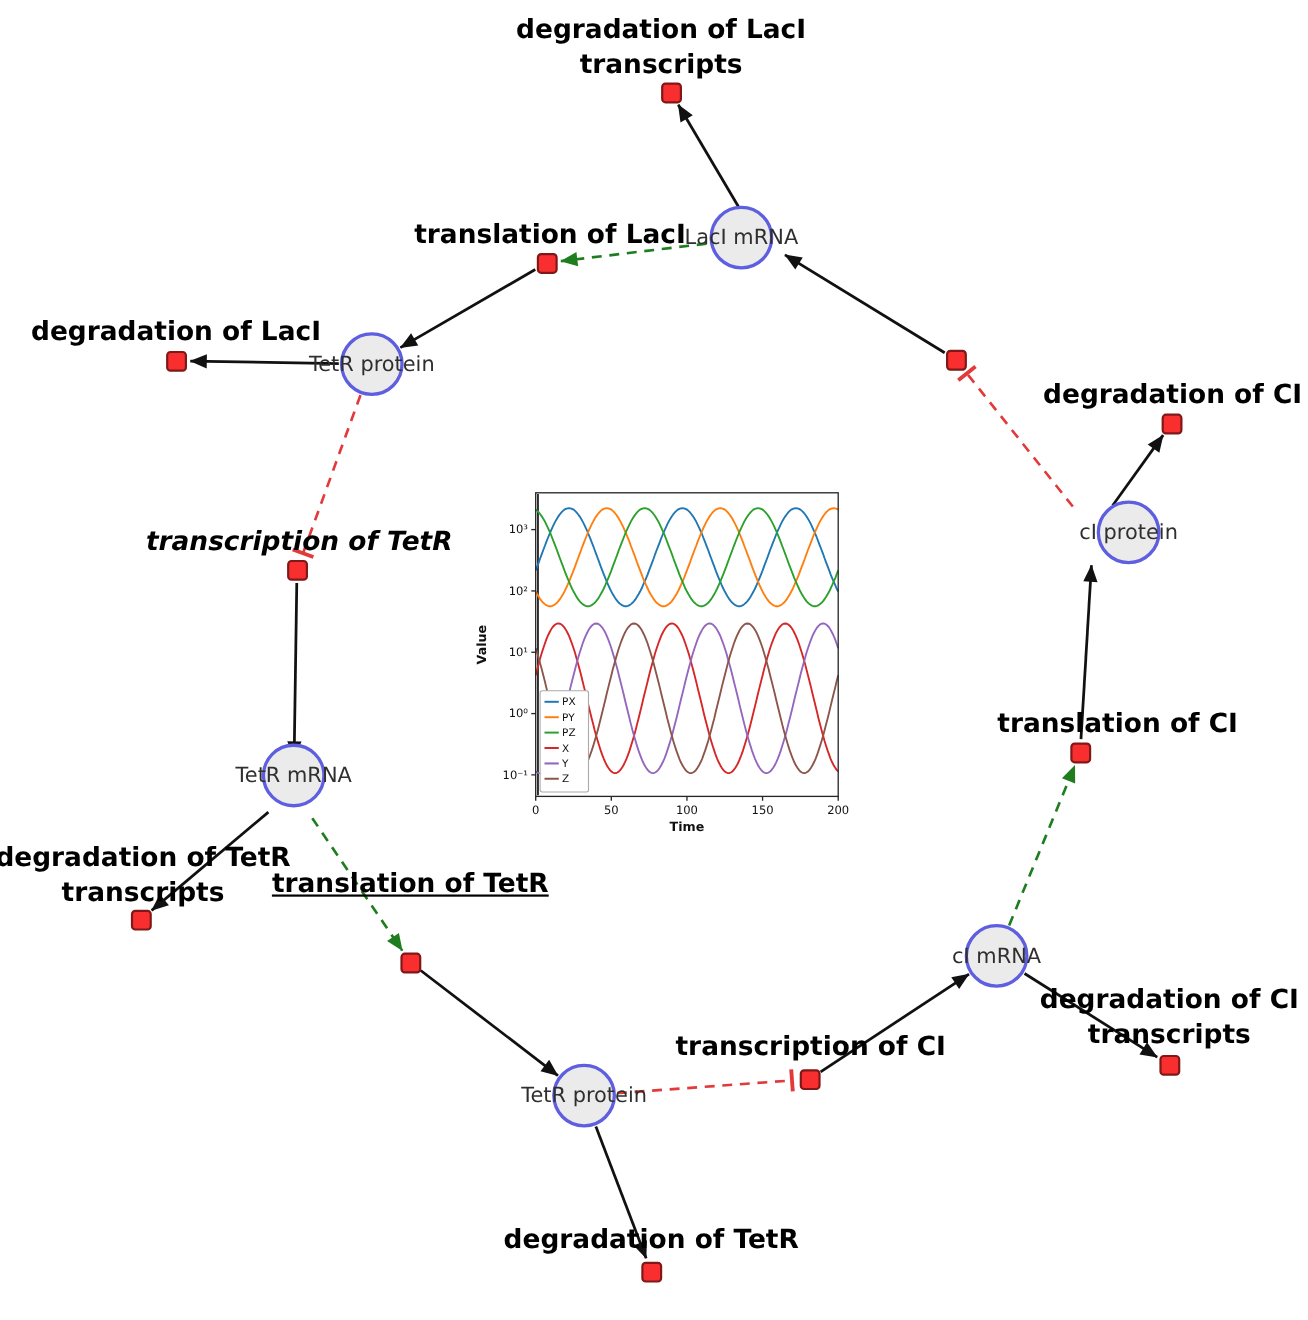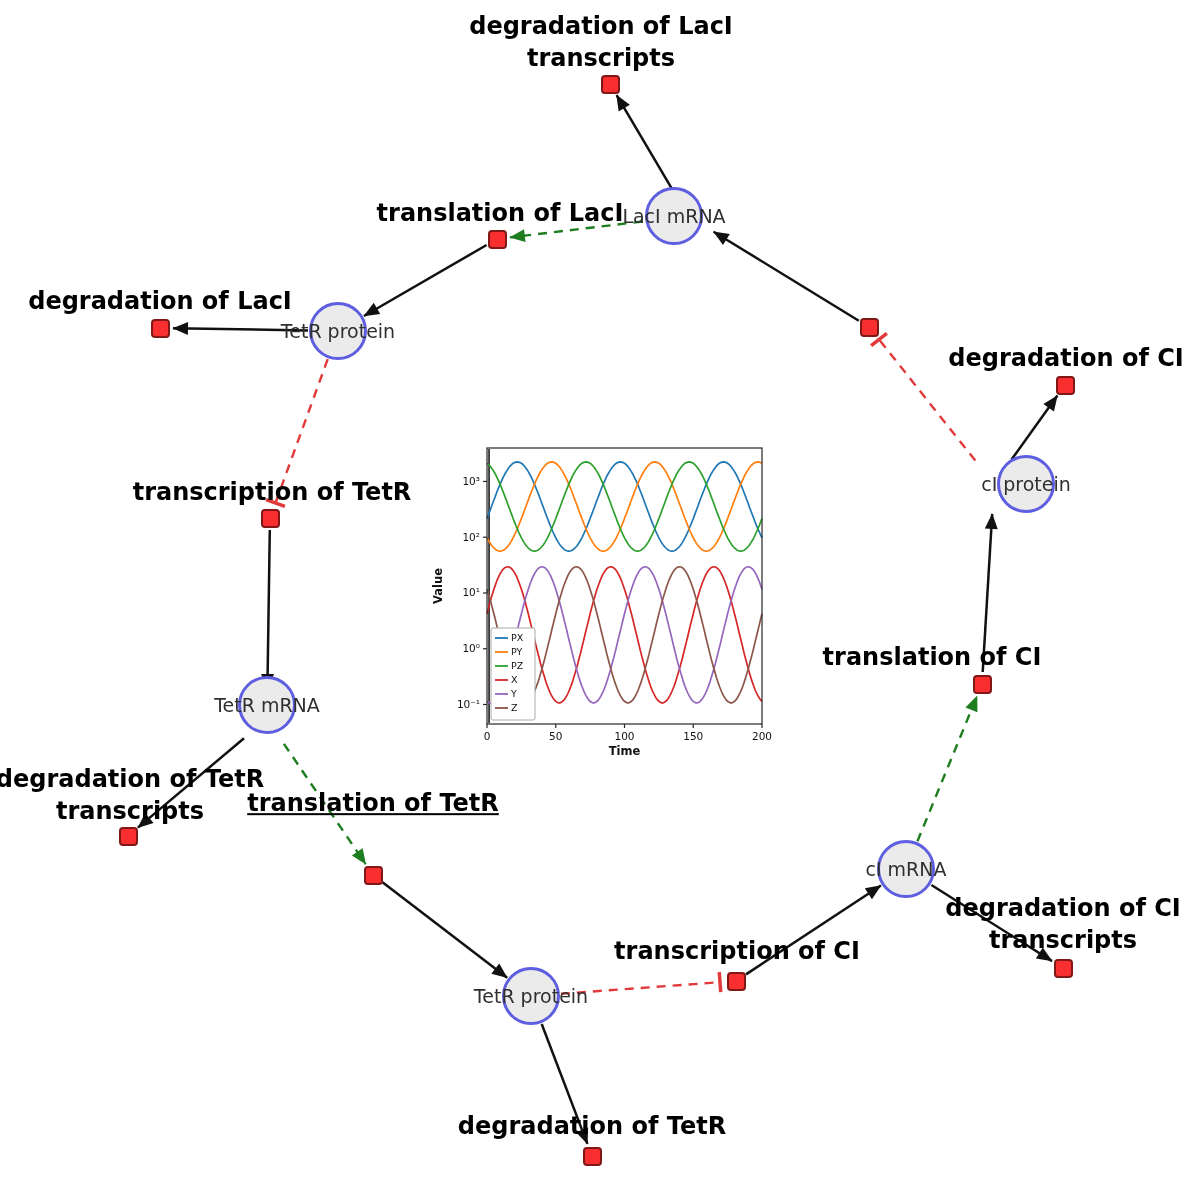--- a/index.html
+++ b/index.html
@@ -96,23 +96,23 @@
       <div class="reaction-label" style="left: 601px; top: 43px;">degradation of LacI
 transcripts</div>
       <div class="reaction-node" style="left: 487.5px; top: 229.5px;"></div>
       <div class="reaction-label" style="left: 500px; top: 214px; text-align: right;">translation of LacI</div>
       <div class="reaction-node" style="left: 859.5px; top: 317.5px;"></div>
       <div class="reaction-node" style="left: 150.5px; top: 318.5px;"></div>
       <div class="reaction-label" style="left: 160px; top: 302px;">degradation of LacI</div>
       <div class="reaction-node" style="left: 1055.5px; top: 375.5px;"></div>
       <div class="reaction-label" style="left: 1066px; top: 359px;">degradation of CI</div>
       <div class="reaction-node" style="left: 260.5px; top: 508.5px;"></div>
-      <div class="reaction-label" style="left: 272px; top: 493px;">transcription of TetR</div>
+      <div class="reaction-label" style="left: 272px; top: 493px; font-style: italic;">transcription of TetR</div>
       <div class="reaction-node" style="left: 972.5px; top: 674.5px;"></div>
-      <div class="reaction-label" style="left: 932px; top: 658px;">translation of CI</div>
+      <div class="reaction-label" style="left: 1016px; top: 658px;">translation of CI</div>
       <div class="reaction-node" style="left: 118.5px; top: 826.5px;"></div>
       <div class="reaction-label" style="left: 130px; top: 796px;">degradation of TetR
 transcripts</div>
       <div class="reaction-node" style="left: 363.5px; top: 865.5px;"></div>
       <div class="reaction-label" style="left: 373px; top: 804px; text-decoration: underline;">translation of TetR</div>
       <div class="reaction-node" style="left: 726.5px; top: 971.5px;"></div>
       <div class="reaction-label" style="left: 737px; top: 952px; text-align: right;">transcription of CI</div>
       <div class="reaction-node" style="left: 1053.5px; top: 958.5px;"></div>
       <div class="reaction-label" style="left: 1063px; top: 925px;">degradation of CI
 transcripts</div>

